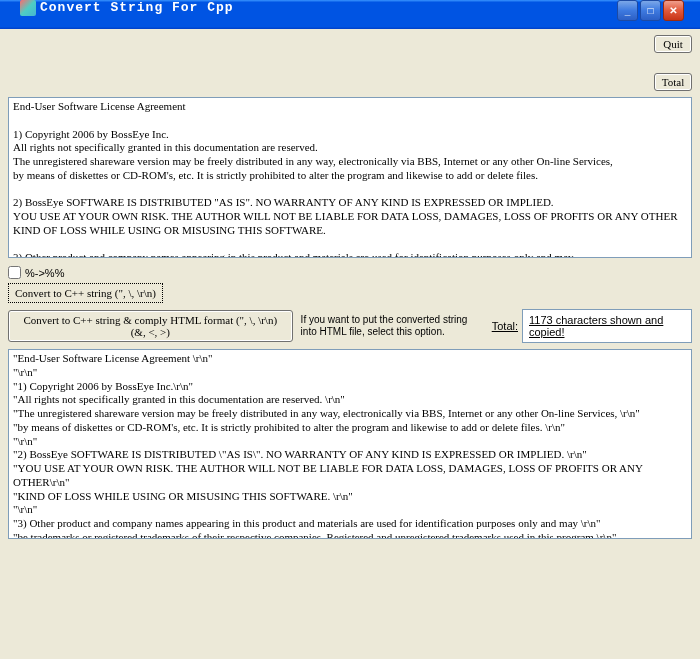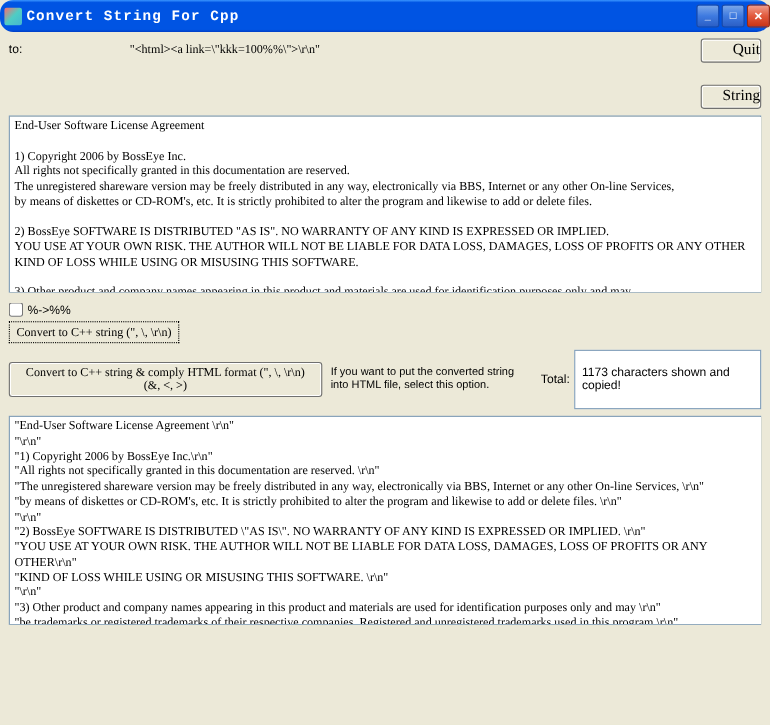--- a/index.html
+++ b/index.html
@@ -1,69 +1,65 @@
 <!DOCTYPE html>
 <html><head>
 <meta charset="utf-8">
 <style>
 * { box-sizing: border-box; margin: 0; padding: 0; }
 body { font-family: Tahoma, Arial, sans-serif; font-size: 11px; background: #ece9d8; width: 700px; height: 659px; overflow: hidden; }
-.titlebar { background: linear-gradient(to bottom, #3a95ff 0%, #0054e3 8%, #0054e3 92%, #003fc7 100%); height: 29px; display: flex; align-items: center; padding: 0 0; color: white; border-radius: 12px; }
+.titlebar { background: linear-gradient(to bottom, #3a95ff 0%, #0054e3 8%, #0054e3 92%, #003fc7 100%); height: 29px; display: flex; align-items: flex-start; padding: 0 16px; color: white; }
 .titlebar-icon { width: 16px; height: 16px; margin: 0 4px; background: linear-gradient(135deg, #ff6b6b, #4ecdc4, #45b7d1); border-radius: 2px; }
 .titlebar-text { font-family: "Courier New", monospace; font-weight: bold; font-size: 13px; flex: 1; letter-spacing: 1px; }
 .titlebar-btns { display: flex; gap: 2px; }
 .titlebar-btn { width: 21px; height: 21px; background: linear-gradient(to bottom, #7ba7e8 0%, #3e7ae0 50%, #2c5fc5 100%); border: 1px solid #1d4aa3; border-radius: 3px; color: white; display: flex; align-items: center; justify-content: center; font-weight: bold; font-family: Arial; font-size: 10px; cursor: pointer; }
 .titlebar-btn.close { background: linear-gradient(to bottom, #f09e8c 0%, #e2593c 50%, #c73417 100%); border-color: #9a2a10; }
 .content { padding: 6px 8px 8px 8px; }
 .top-section { display: flex; }
 .examples { flex: 1; }
 .example-row { display: flex; align-items: center; height: 20px; }
 .example-label { width: 110px; }
 .example-value { font-family: Tahoma; }
 .right-col { width: 200px; padding-left: 8px; }
 .freeware-text { margin-bottom: 2px; }
 .link { color: #0000ee; text-decoration: underline; cursor: pointer; display: block; margin-bottom: 2px; }
 .btn-col { width: 62px; display: flex; flex-direction: column; gap: 20px; align-items: flex-end; }
-.winbtn { background: #ece9d8; border: 1px solid #707070; border-radius: 3px; padding: 2px 0; width: 55px; text-align: right; cursor: pointer; box-shadow: inset 0 0 0 1px #fff; font-size: 14px; font-family: Tahoma; }
+.winbtn { background: #ece9d8; border: 1px solid #707070; border-radius: 3px; padding: 2px 0; width: 38px; text-align: center; cursor: pointer; box-shadow: inset 0 0 0 1px #fff; font-size: 11px; font-family: Tahoma; }
 textarea.main-text { width: 100%; height: 161px; resize: none; font-family: Tahoma; font-size: 11px; padding: 2px 4px; border: 1px solid #7f9db9; background: white; overflow-y: scroll; margin-top: 6px; line-height: 1.25; }
 .checkbox-row { margin: 6px 0 4px 0; display: flex; align-items: center; gap: 4px; }
 .checkbox-row input { margin: 0; }
 .convert-btn1 { background: #ece9d8; border: 1px dotted #000; padding: 3px 6px; cursor: pointer; font-size: 11px; font-family: Tahoma; }
 .convert-row2 { display: flex; align-items: center; margin-top: 6px; gap: 8px; }
 .convert-btn2 { background: #ece9d8; border: 1px solid #707070; border-radius: 3px; padding: 3px 6px; cursor: pointer; font-size: 11px; font-family: Tahoma; box-shadow: inset 0 0 0 1px #fff; }
 .hint-text { font-size: 10px; line-height: 1.2; width: 200px; }
-.total-row { margin-left: auto; display: flex; align-items: center; gap: 4px; }
-.total-box { border: 1px solid #7f9db9; background: white; padding: 14px 6px; width: 170px; font-size: 11px; }
+.total-row { margin-left: auto; display: flex; align-items: center; gap: 4px; text-decoration: underline; }
+.total-box { border: 1px solid #7f9db9; background: white; padding: 4px 6px; width: 170px; font-size: 11px; }
 textarea.output-text { width: 100%; height: 190px; resize: none; font-family: Tahoma; font-size: 11px; padding: 2px 4px; border: 1px solid #7f9db9; background: white; overflow-y: scroll; margin-top: 6px; line-height: 1.25; }
 </style>
 </head>
 <body>
 
 <div class="titlebar">
   <div class="titlebar-icon"></div>
   <div class="titlebar-text">Convert String For Cpp</div>
   <div class="titlebar-btns">
     <div class="titlebar-btn">_</div>
     <div class="titlebar-btn">□</div>
     <div class="titlebar-btn close">✕</div>
   </div>
 </div>
 
 <div class="content">
 
   <div class="top-section">
     <div class="examples">
-      <div class="example-row">
-        <div class="example-label">to:</div>
-        <div class="example-value">"&lt;html&gt;&lt;a link=\"kkk=100%%\"&gt;\r\n"</div>
-      </div>
     </div>
     <div class="btn-col">
       <button class="winbtn">Quit</button>
-      <button class="winbtn">String</button>
+      <button class="winbtn">Total</button>
     </div>
   </div>
 
   <textarea class="main-text" style="">End-User Software License Agreement 
 
 1) Copyright 2006 by BossEye Inc. 
 All rights not specifically granted in this documentation are reserved. 
 The unregistered shareware version may be freely distributed in any way, electronically via BBS, Internet or any other On-line Services, 
 by means of diskettes or CD-ROM's, etc. It is strictly prohibited to alter the program and likewise to add or delete files. 
 

